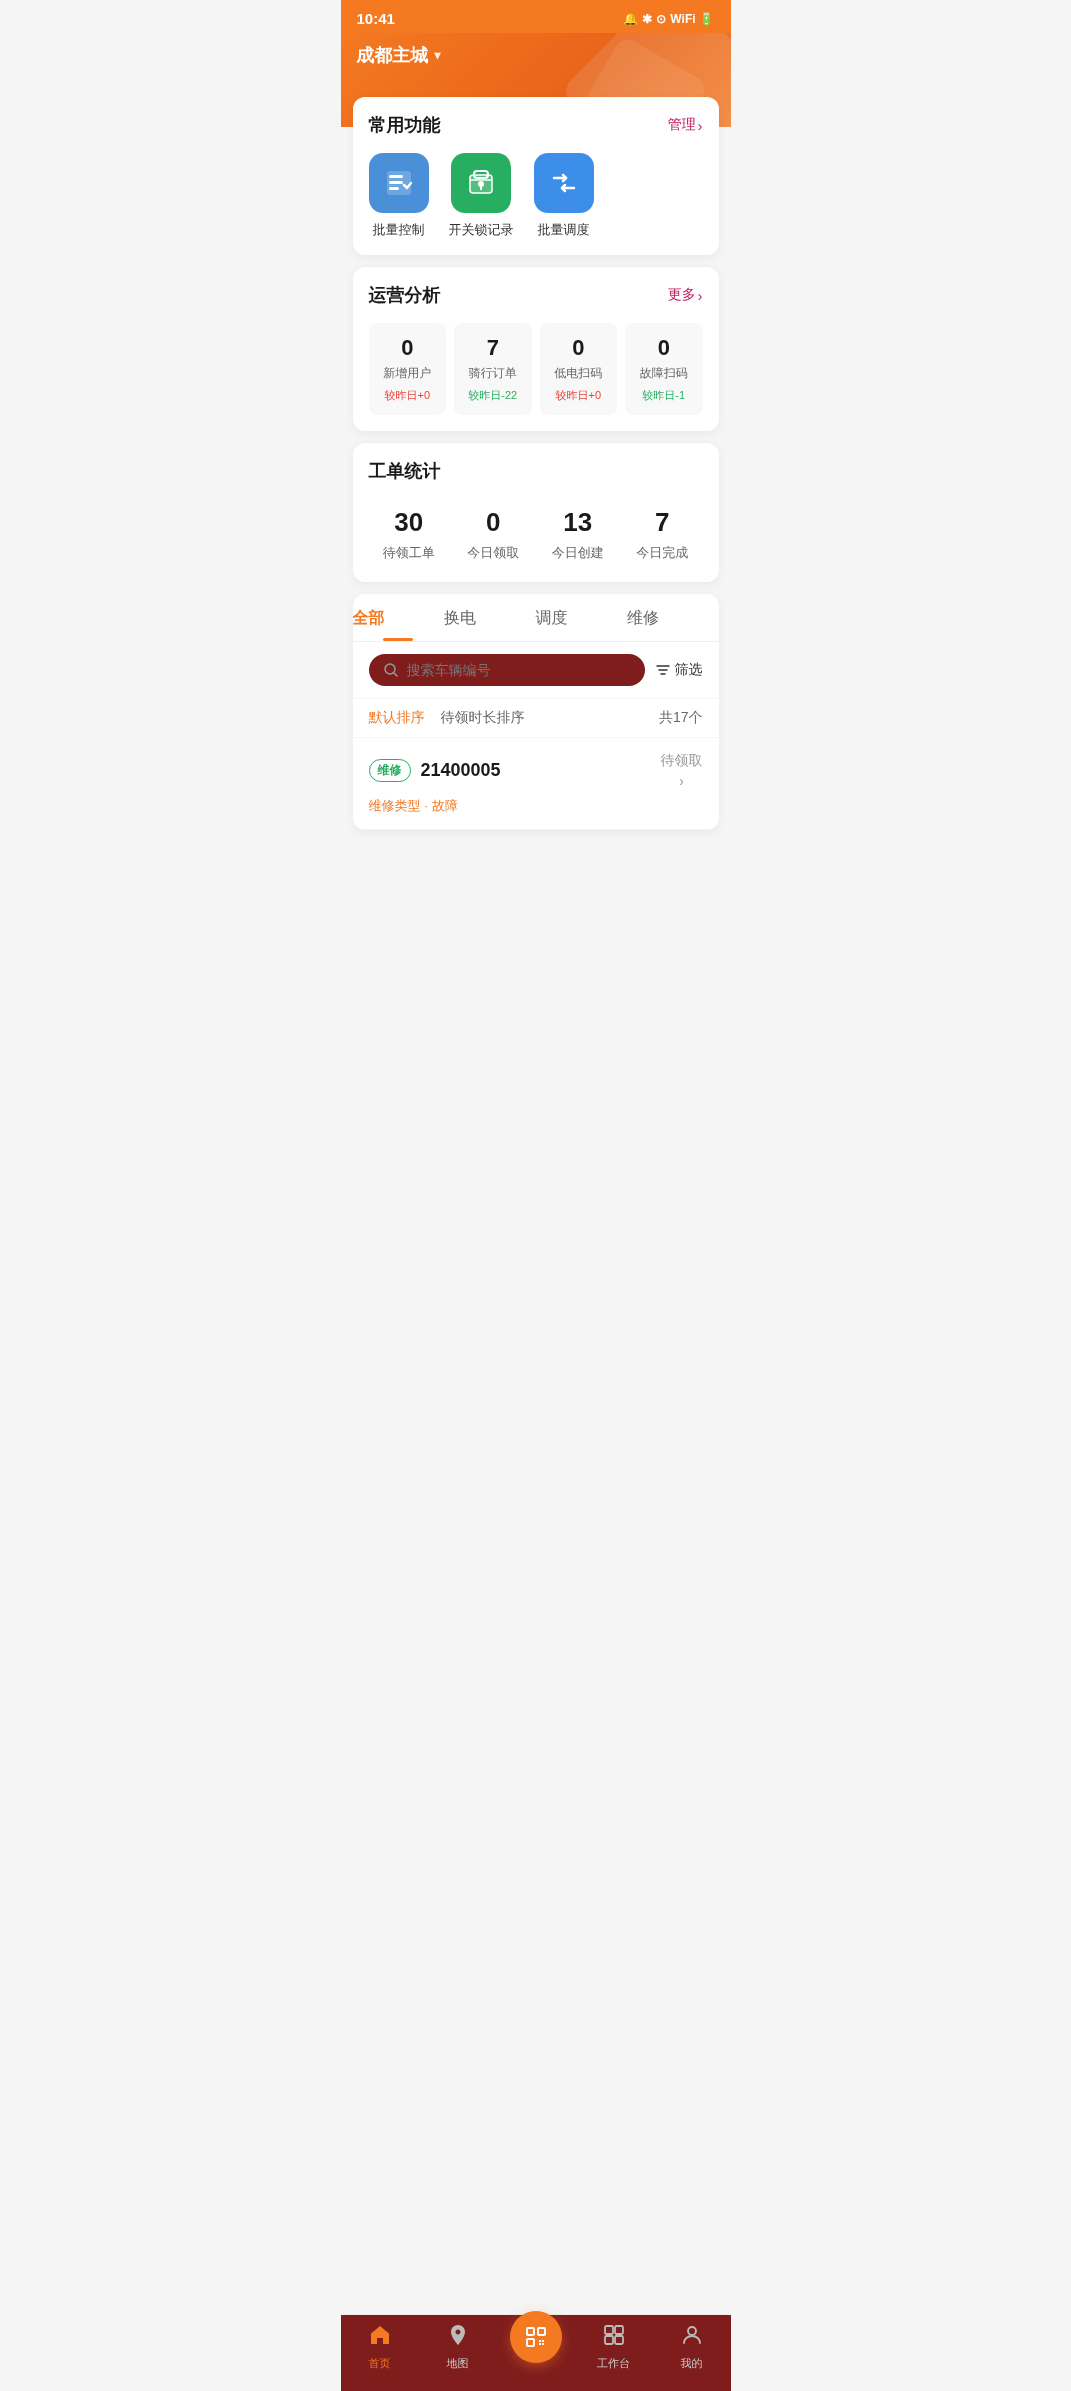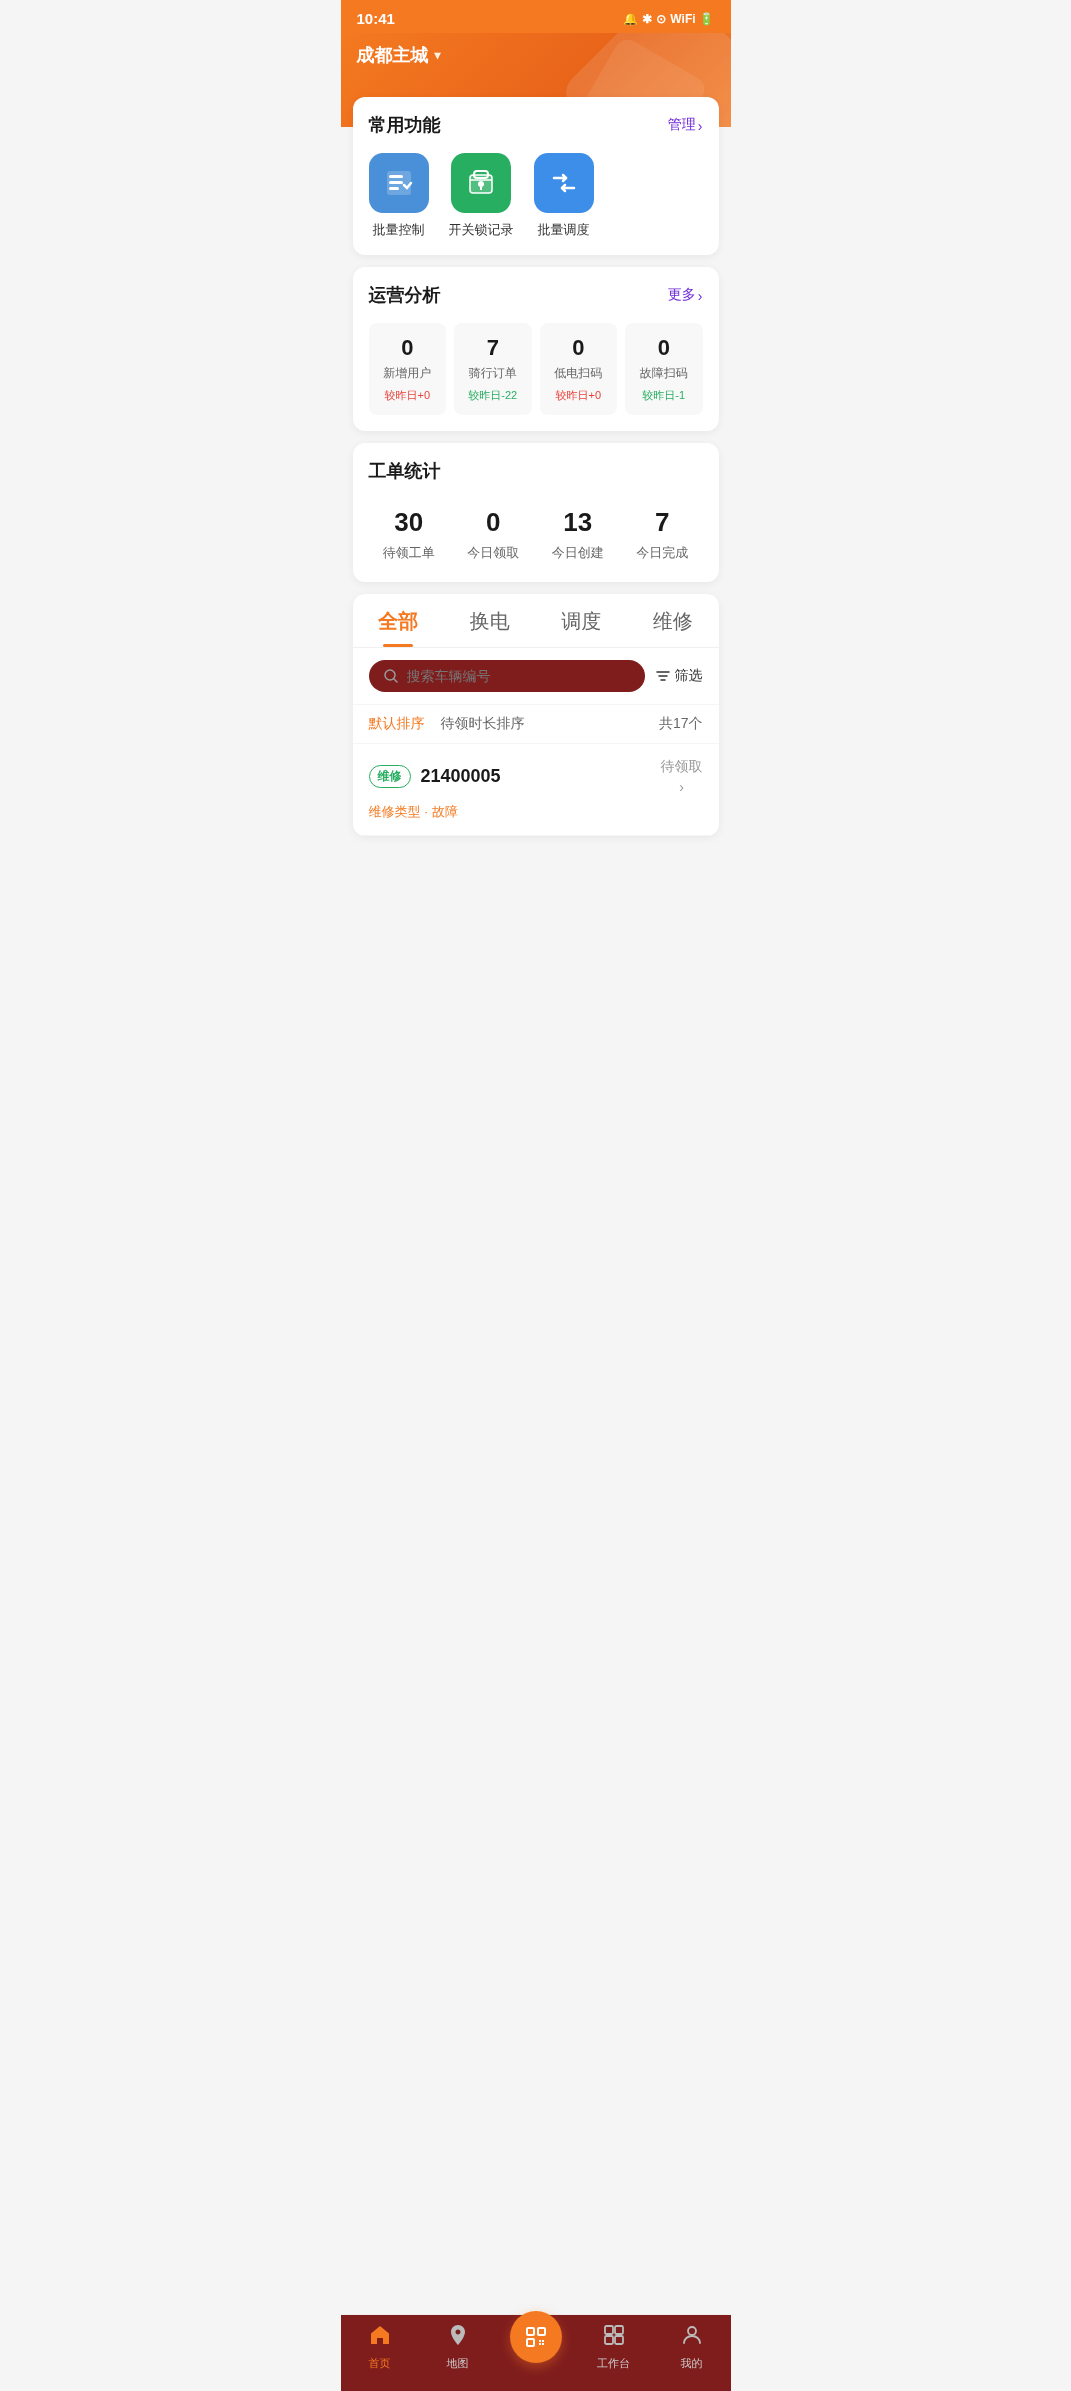--- a/index.html
+++ b/index.html
@@ -94,21 +94,21 @@
       align-items: center;
       margin-bottom: 16px;
     }
     .section-title {
       font-size: 18px;
       font-weight: 700;
       color: #1a1a1a;
     }
     .section-more {
       font-size: 14px;
-      color: #6d28d9;
+      color: #be185d;
       display: flex;
       align-items: flex-end;
       gap: 2px;
     }
 
     
     .func-grid {
       display: flex;
       gap: 20px;
     }
@@ -192,23 +192,23 @@
       margin: 12px;
       overflow: hidden;
       box-shadow: 0 2px 8px rgba(0,0,0,0.06);
     }
     .tabs-row {
       display: flex;
       border-bottom: 1px solid #f0f0f0;
     }
     .tab-item {
       flex: 1;
-      text-align: center;
+      text-align: left;
       padding: 14px 0 12px;
-      font-size: 20px;
+      font-size: 16px;
       color: #666;
       position: relative;
       cursor: pointer;
     }
     .tab-item.active {
       color: #f47920;
       font-weight: 600;
     }
     .tab-item.active::after {
       content: '';

